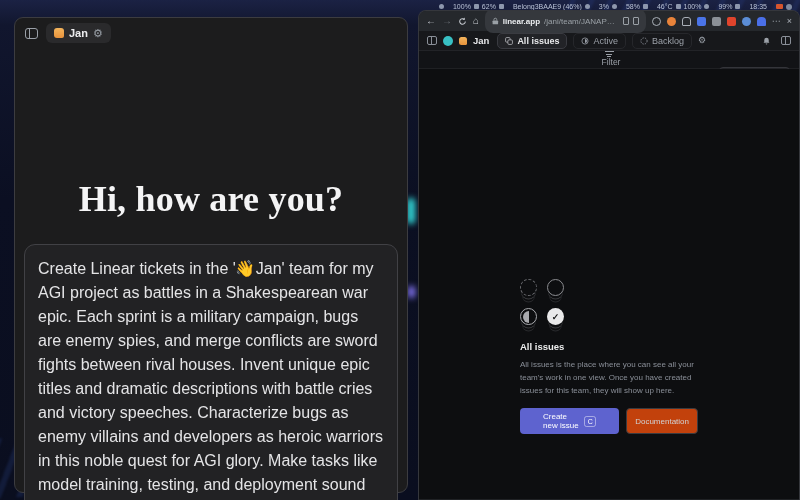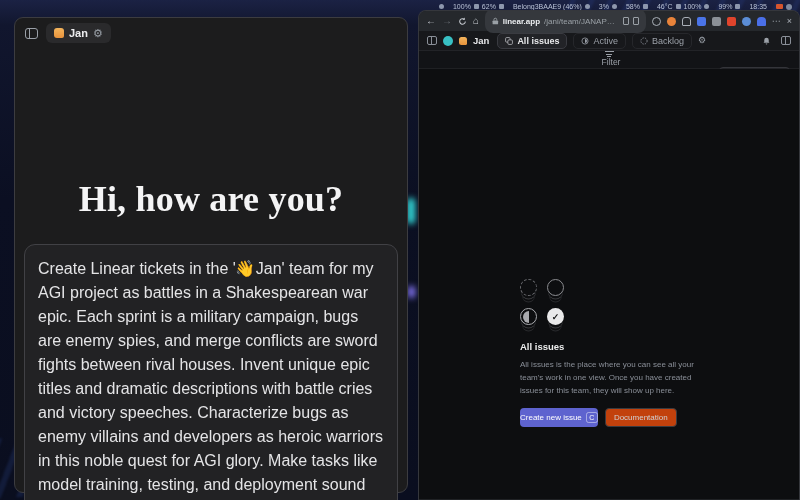--- a/index.html
+++ b/index.html
@@ -117,21 +117,21 @@
   .coin.todo { border:1.8px solid #8a8b8f; }
   .coin.progress { border:1.8px solid #a9aaae; }
   .coin.progress::after { content:""; position:absolute; inset:1.5px; border-radius:50%;
           background:linear-gradient(90deg,#a9aaae 50%,transparent 50%); }
   .coin.done { background:#e9e9ea; color:#111; display:flex; align-items:center; justify-content:center;
                font-size:9px; font-weight:700; }
   .empty h2 { font-size:9.5px; font-weight:700; color:#eceded; margin-bottom:7px; }
   .empty .desc { font-size:8px; line-height:1.6; color:#8a8f98; margin-bottom:11px; }
   .btn-row { display:flex; gap:7px; }
   .btn-primary { display:flex; align-items:center; gap:4px; background:#5e63cf; color:#fff; font-size:8px;
-                 border-radius:4px; padding:4px 0; }
+                 border-radius:4px; padding:4px 23px; }
   .kbd { border:1px solid rgba(255,255,255,.45); border-radius:2.5px; font-size:7px; padding:0 2.5px; line-height:1.3; }
   .btn-secondary { background:#c2410c; border:1px solid #3a3b40; color:#d0d1d4; font-size:8px;
                    border-radius:4px; padding:4px 8px; display:flex; align-items:center; }
 </style>
 </head>
 <body>
 
 <div class="desktop">
   <div class="streak s1"></div>
   <div class="streak s2"></div>

